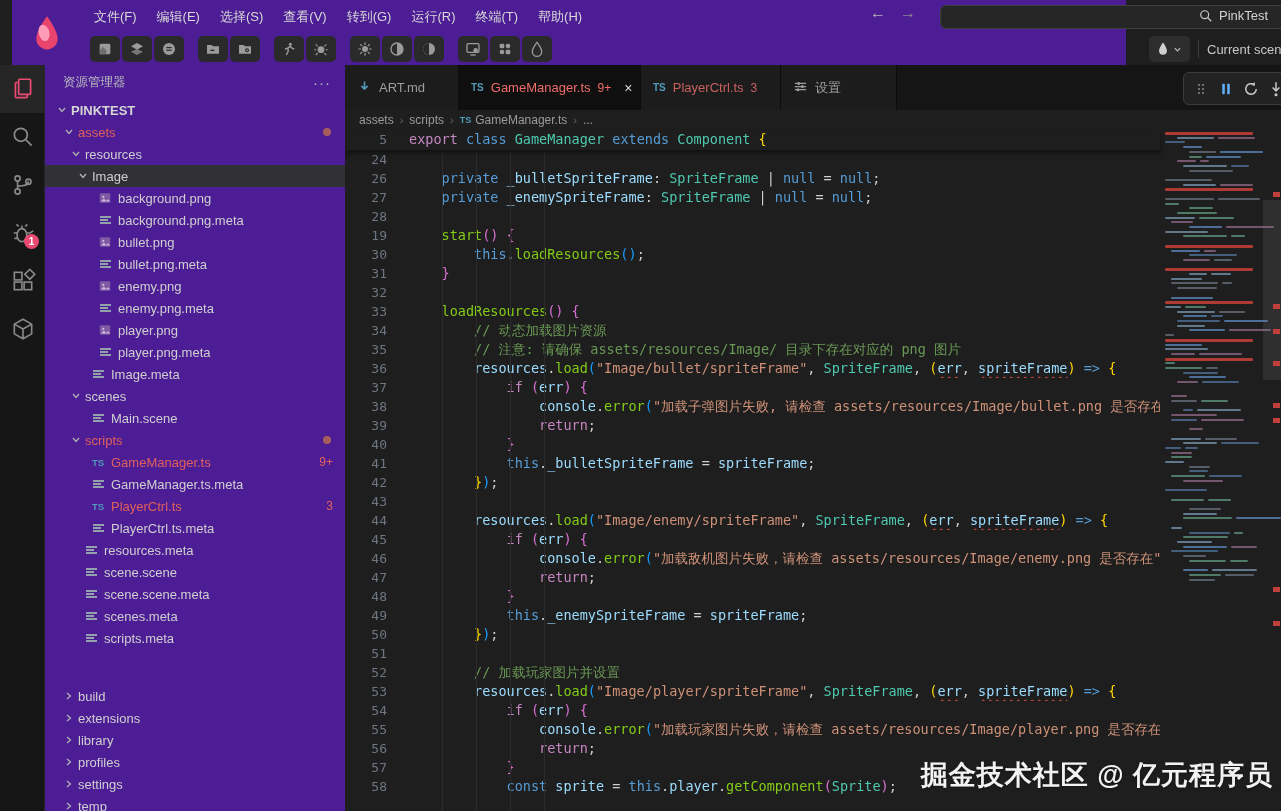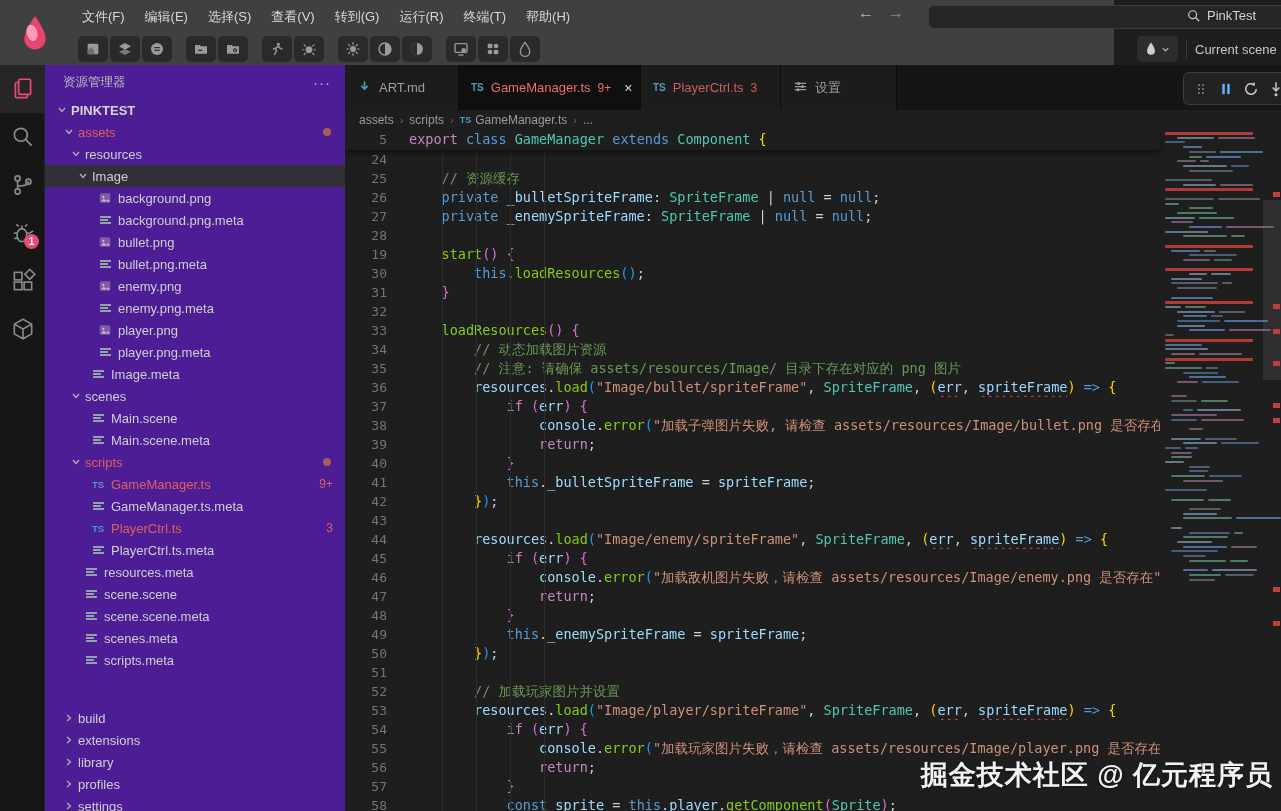--- a/index.html
+++ b/index.html
@@ -1,21 +1,21 @@
 <!DOCTYPE html>
 <html><head>
 <meta charset="utf-8">
 <style>
   * { margin:0; padding:0; box-sizing:border-box; }
   html,body { width:1281px; height:811px; overflow:hidden; background:#141414;
     font-family:"Liberation Sans", sans-serif; }
   #app { position:relative; width:1281px; height:811px; background:#1e1e1e; }
 
   
-  #titlebar { position:absolute; left:0; top:0; width:1114px; height:65px; background:#404040; z-index:30; }
+  #titlebar { position:absolute; left:12px; top:0; width:1114px; height:65px; background:#4c1d95; z-index:30; }
   #logo { position:absolute; left:20px; top:15px; width:30px; height:38px; }
   #menu-row { position:absolute; left:72px; top:0; height:33px; display:flex; align-items:center; }
   .menu-item { color:#d8d8d8; font-size:13px; padding:4px 10px; border-radius:4px; cursor:default; }
   .nav-arrows { position:absolute; top:4px; left:858px; display:flex; gap:14px; color:#b8b8b8; font-size:16px; }
   .nav-arrows .fwd { color:#8b8b8b; }
   #cmd-center { position:absolute; left:928px; top:5px; width:360px; height:24px; background:#262626;
     border:1px solid #3f3f3f; border-radius:6px; }
   #cmd-center .search-inner { position:absolute; left:258px; top:2px; display:flex; align-items:center; gap:6px;
     color:#d3d3d3; font-size:13px; }
   
@@ -431,30 +431,20 @@
         <div class="tree-row" style="padding-left: 45px;">
           <span class="t-icon meta-icon">
             <span style="width:11px;display:block">
               <i style="width:11px"></i>
               <i style="width:8px"></i>
               <i style="width:11px"></i>
             </span>
           </span>
           <span class="t-label">Main.scene</span>
         </div>
-        <div class="tree-row" style="padding-left: 45px;">
-          <span class="t-icon meta-icon">
-            <span style="width:11px;display:block">
-              <i style="width:11px"></i>
-              <i style="width:8px"></i>
-              <i style="width:11px"></i>
-            </span>
-          </span>
-          <span class="t-label">Main.scene.meta</span>
-        </div>
         <div class="tree-row err-name" style="padding-left: 24px;">
           <span class="t-chev">
             <svg width="10" height="10" viewBox="0 0 10 10" style="transform:rotate(0deg)">
               <path d="M2 3 L5 6.5 L8 3" stroke="#b0b0b0" stroke-width="1.3" fill="none"></path>
             </svg>
           </span>
           <span class="t-label">scripts</span>
           <span class="t-dot"></span>
         </div>
         <div class="tree-row err-name" style="padding-left: 45px;">
@@ -642,24 +632,20 @@
     <div class="guide" style="left:165px"></div>
     <div class="guide" style="left:199px"></div>
     <div id="sticky">
         <div class="gutter">5</div>
         <div class="line-text"><span class="tok-k1">export</span><span class="tok-pl"> </span><span class="tok-k2">class</span><span class="tok-pl"> </span><span class="tok-ty">GameManager</span><span class="tok-pl"> </span><span class="tok-k2">extends</span><span class="tok-pl"> </span><span class="tok-ty">Component</span><span class="tok-pl"> </span><span class="tok-b1">{</span></div>
       </div>
     <div id="code-area">
         <div class="code-line">
           <div class="gutter">24</div>
           <div class="line-text"></div>
-        </div>
-        <div class="code-line">
-          <div class="gutter">25</div>
-          <div class="line-text"><span class="tok-pl">    </span><span class="tok-co">// 资源缓存</span></div>
         </div>
         <div class="code-line">
           <div class="gutter">26</div>
           <div class="line-text"><span class="tok-pl">    </span><span class="tok-k2">private</span><span class="tok-pl"> </span><span class="tok-va">_bulletSpriteFrame</span><span class="tok-pl">: </span><span class="tok-ty">SpriteFrame</span><span class="tok-pl"> | </span><span class="tok-k2">null</span><span class="tok-pl"> = </span><span class="tok-k2">null</span><span class="tok-pl">;</span></div>
         </div>
         <div class="code-line">
           <div class="gutter">27</div>
           <div class="line-text"><span class="tok-pl">    </span><span class="tok-k2">private</span><span class="tok-pl"> </span><span class="tok-va">_enemySpriteFrame</span><span class="tok-pl">: </span><span class="tok-ty">SpriteFrame</span><span class="tok-pl"> | </span><span class="tok-k2">null</span><span class="tok-pl"> = </span><span class="tok-k2">null</span><span class="tok-pl">;</span></div>
         </div>
         <div class="code-line">

